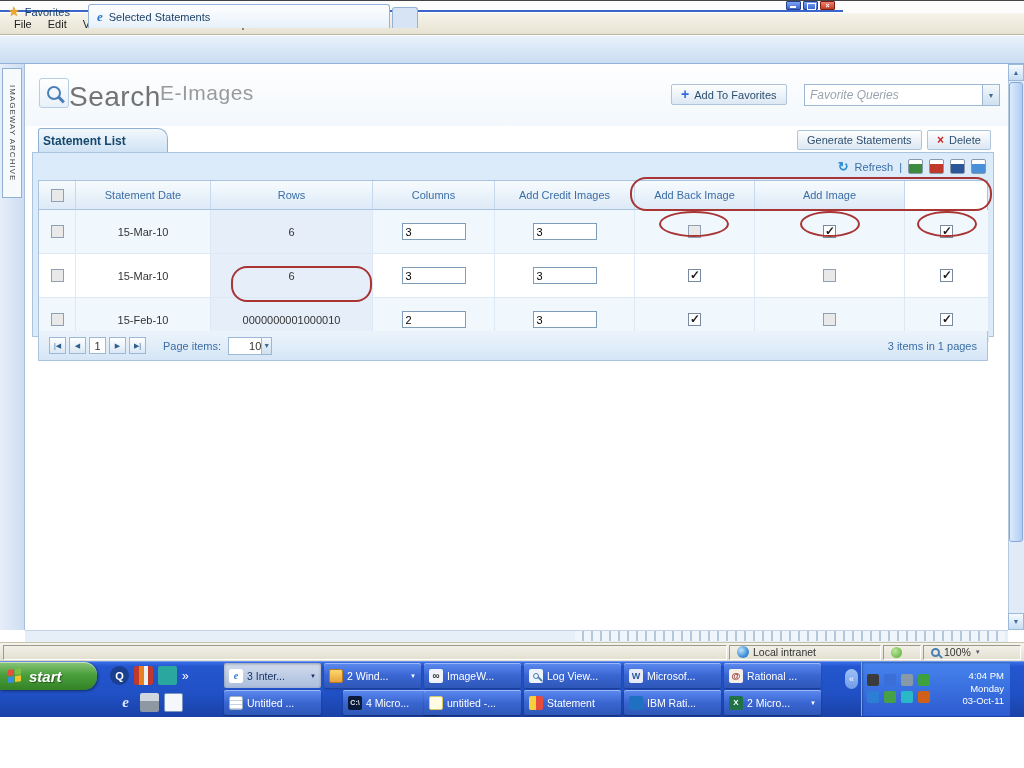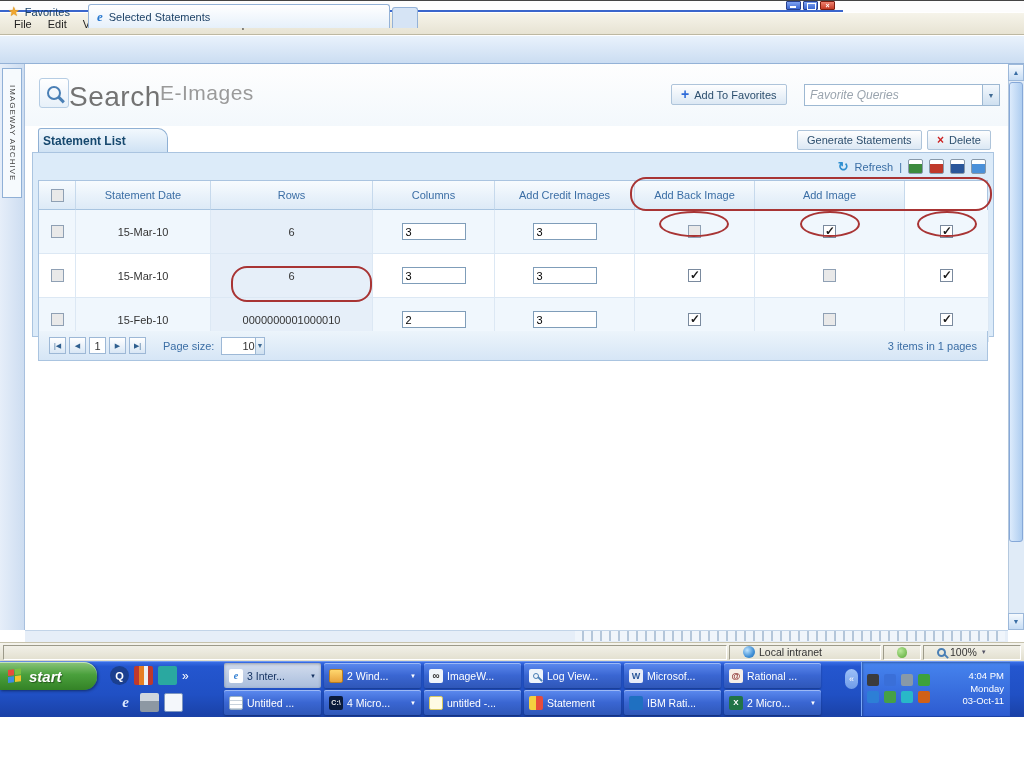--- a/index.html
+++ b/index.html
@@ -81,21 +81,21 @@
 
 
 .vsb{left:1008px;top:64px;width:16px;height:566px;background:#e0ebf7;border-left:1px solid #b4c8de}
 .sbtn{position:absolute;left:1008px;width:16px;height:17px;background:linear-gradient(#f6fafe,#c6dcf4);border:1px solid #9cb8da;display:flex;align-items:center;justify-content:center;font-size:7px;color:#3a6ea5}
 .vthumb{left:1009px;top:82px;width:14px;height:460px;background:linear-gradient(90deg,#dcebfc,#aecdf0);border:1px solid #86a8d8;border-radius:3px}
 .hband{left:25px;top:630px;width:983px;height:12px;background:#e6eef8;border-top:1px solid #c2d4e8}
 .hseg{left:575px;top:631px;width:430px;height:10px;background:repeating-linear-gradient(90deg,#f0f5fb 0 7px,#b4c6da 7px 9px)}
 
 
 .statusbar{left:0;top:642px;width:1024px;height:19px;background:linear-gradient(#f5f4ed,#e1decd);border-top:1px solid #c6c2ac;display:flex;align-items:center;gap:2px;padding:1px 3px;font-size:10.5px;color:#333}
-.sp{height:15px;border:1px solid;border-color:#9c9a8a #ffffff #ffffff #9c9a8a;display:flex;align-items:center;gap:4px;padding:0 13px}
+.sp{height:15px;border:1px solid;border-color:#9c9a8a #ffffff #ffffff #9c9a8a;display:flex;align-items:center;gap:4px;padding:0 7px}
 .globe{width:12px;height:12px;border-radius:50%;background:radial-gradient(circle at 35% 35%,#bfe4ff,#3f8fd6 60%,#2a6aa8)}
 .gdot{width:11px;height:11px;border-radius:50%;background:radial-gradient(circle at 35% 35%,#b8e89a,#58a834)}
 
 
 .taskbar{left:0;top:661px;width:1024px;height:56px;background:linear-gradient(#3d72ea,#2456cf 10%,#2050c4 60%,#1a41a6);box-shadow:inset 0 1px 0 #6d97f2}
 .start{position:absolute;left:0;top:662px;width:97px;height:28px;background:linear-gradient(#8cc57c,#4aa03c 45%,#338226);border-radius:0 13px 13px 0;display:flex;align-items:center;gap:6px;padding:0 12px 0 8px;box-shadow:inset 0 1px 0 rgba(255,255,255,.5),1px 1px 3px rgba(0,0,0,.45);color:#fff;font-weight:bold;font-style:italic;font-size:15px;text-shadow:1px 1px 1px rgba(0,0,0,.4)}
 .flag{width:15px;height:14px;display:grid;grid-template-columns:6px 6px;grid-template-rows:6px 6px;gap:1px;transform:skewY(-8deg)}
 .flag i{display:block}
 .ql{position:absolute;display:flex;gap:5px;align-items:center}
 .qli{width:19px;height:19px;border-radius:2px;display:flex;align-items:center;justify-content:center;font-size:11px;font-weight:bold;color:#fff}
@@ -295,21 +295,21 @@
           </div>
       </div>
     </div>
 
     <div class="pager">
       <span class="pbtn">|◀</span>
       <span class="pbtn">◀</span>
       <span class="pnum">1</span>
       <span class="pbtn">▶</span>
       <span class="pbtn">▶|</span>
-      <span style="margin-left:14px">Page size:</span>
+      <span style="margin-left:14px">Page items:</span>
       <span class="psize">
         <span class="ptext">10</span>
         <span class="cbtn" style="width:15px">▼</span>
       </span>
       <span class="spacer"></span>
       <span>3 items in 1 pages</span>
     </div>
   </div>
 
   <div class="oval rect" style="left:630px;top:177px;width:362px;height:34px"></div>
@@ -395,21 +395,21 @@
     <span class="tbi rat">@</span>
     <span class="tbl">Rational ...</span>
 
   </div>
 
   <div class="tb" style="left:224px;top:690px">
     <span class="tbi note"></span>
     <span class="tbl">Untitled ...</span>
 
   </div>
-  <div class="tb" style="left:324px;top:690px">
+  <div class="tb" style="left:343px;top:690px">
     <span class="tbi cmd">C:\</span>
     <span class="tbl">4 Micro...</span>
     <span class="tba">▼</span>
   </div>
   <div class="tb" style="left:424px;top:690px">
     <span class="tbi edit"></span>
     <span class="tbl">untitled -...</span>
 
   </div>
   <div class="tb" style="left:524px;top:690px">

